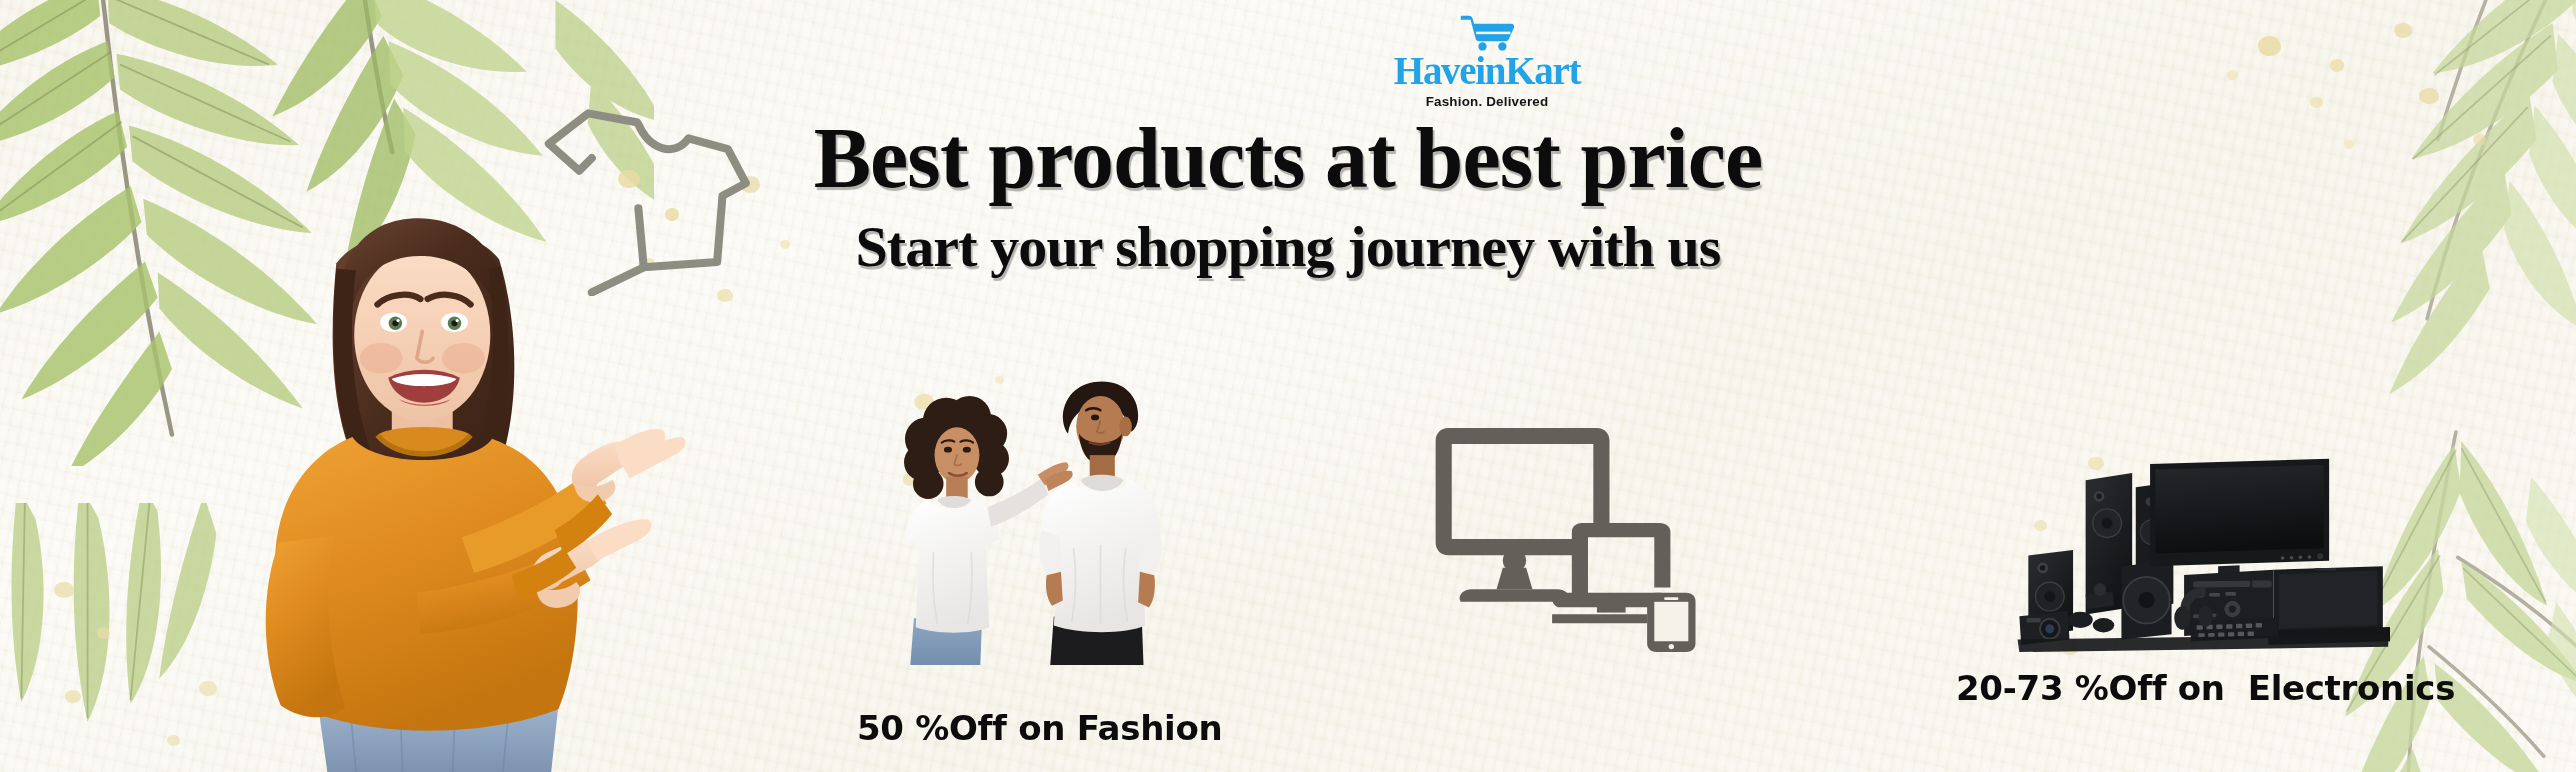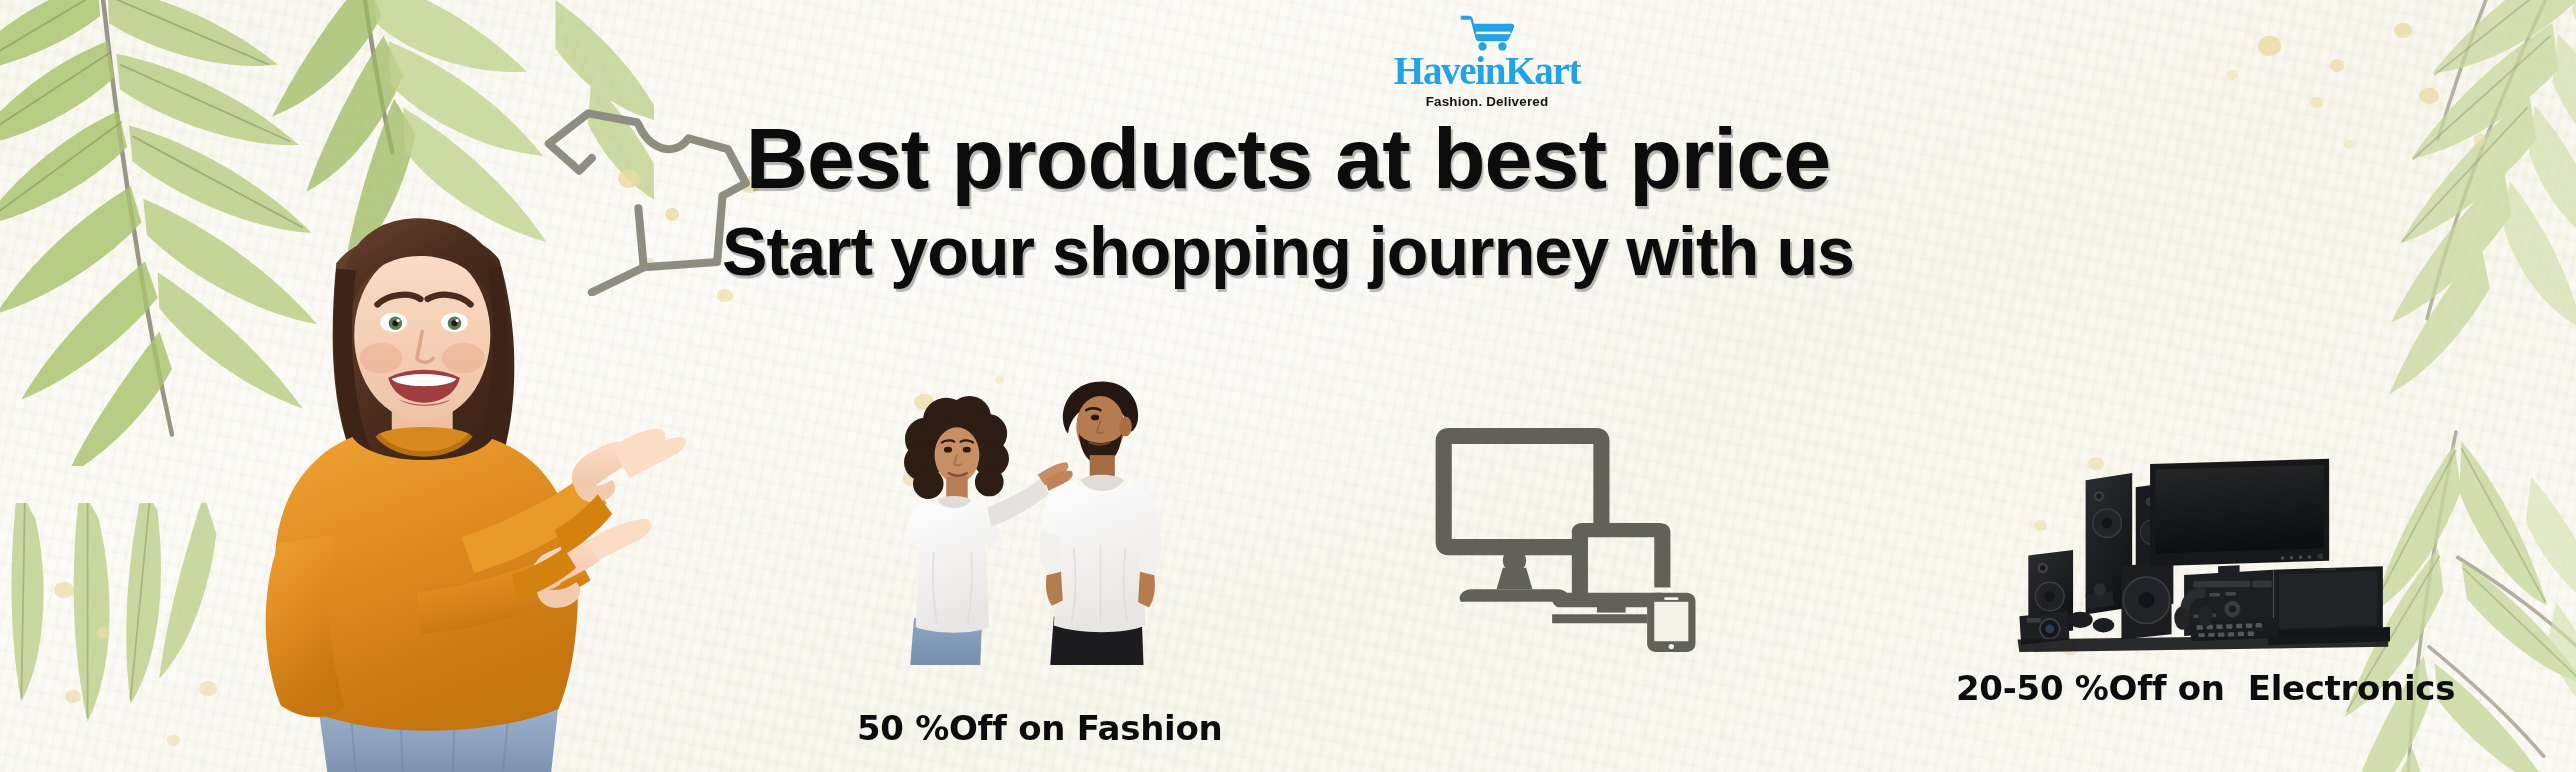--- a/index.html
+++ b/index.html
@@ -53,28 +53,28 @@
   }
   .logo-tagline {
     font-size:13.4px; font-weight:700; color:#151515;
     letter-spacing:0.2px; margin-top:3.6px;
   }
 
   
   .headline { position:absolute; left:0; right:0; top:115px; text-align:center; }
   .headline-line {
     display:block;
-    font-family:Liberation Sans, sans-serif;
+    font-family:Liberation Serif, serif;
     font-weight:700;
     color:#0c0c0c;
     white-space:nowrap;
     text-shadow:1.8px 2.7px 0.9px rgba(20,20,20,.30);
   }
   .hl-1 { font-size:86px; line-height:1.02; letter-spacing:-0.9px; }
-  .hl-2 { font-size:68px; line-height:1.02; letter-spacing:-0.9px; margin-top:14.3px; }
+  .hl-2 { font-size:58px; line-height:1.02; letter-spacing:-0.9px; margin-top:14.3px; }
 
   
   .promo-label {
     position:absolute;
     font-family:"DejaVu Sans", sans-serif;
     font-weight:700; font-size:34px; color:#0c0c0c;
     white-space:pre; letter-spacing:-0.3px;
   }
   #promo-fashion { left:857px; top:708px; }
   #promo-electronics { left:1956px; top:668px; }
@@ -539,16 +539,16 @@
     <div class="logo-word">HaveinKart</div>
     <div class="logo-tagline">Fashion. Delivered</div>
   </div>
 
   <div class="headline">
     <span class="headline-line hl-1">Best products at best price</span>
     <span class="headline-line hl-2">Start your shopping journey with us</span>
   </div>
 
   <div class="promo-label" id="promo-fashion">50 %Off on Fashion</div>
-  <div class="promo-label" id="promo-electronics">20-50 %Off on  Electronics</div>
+  <div class="promo-label" id="promo-electronics">20-73 %Off on  Electronics</div>
 
 </div>
 
 
 </body></html>

